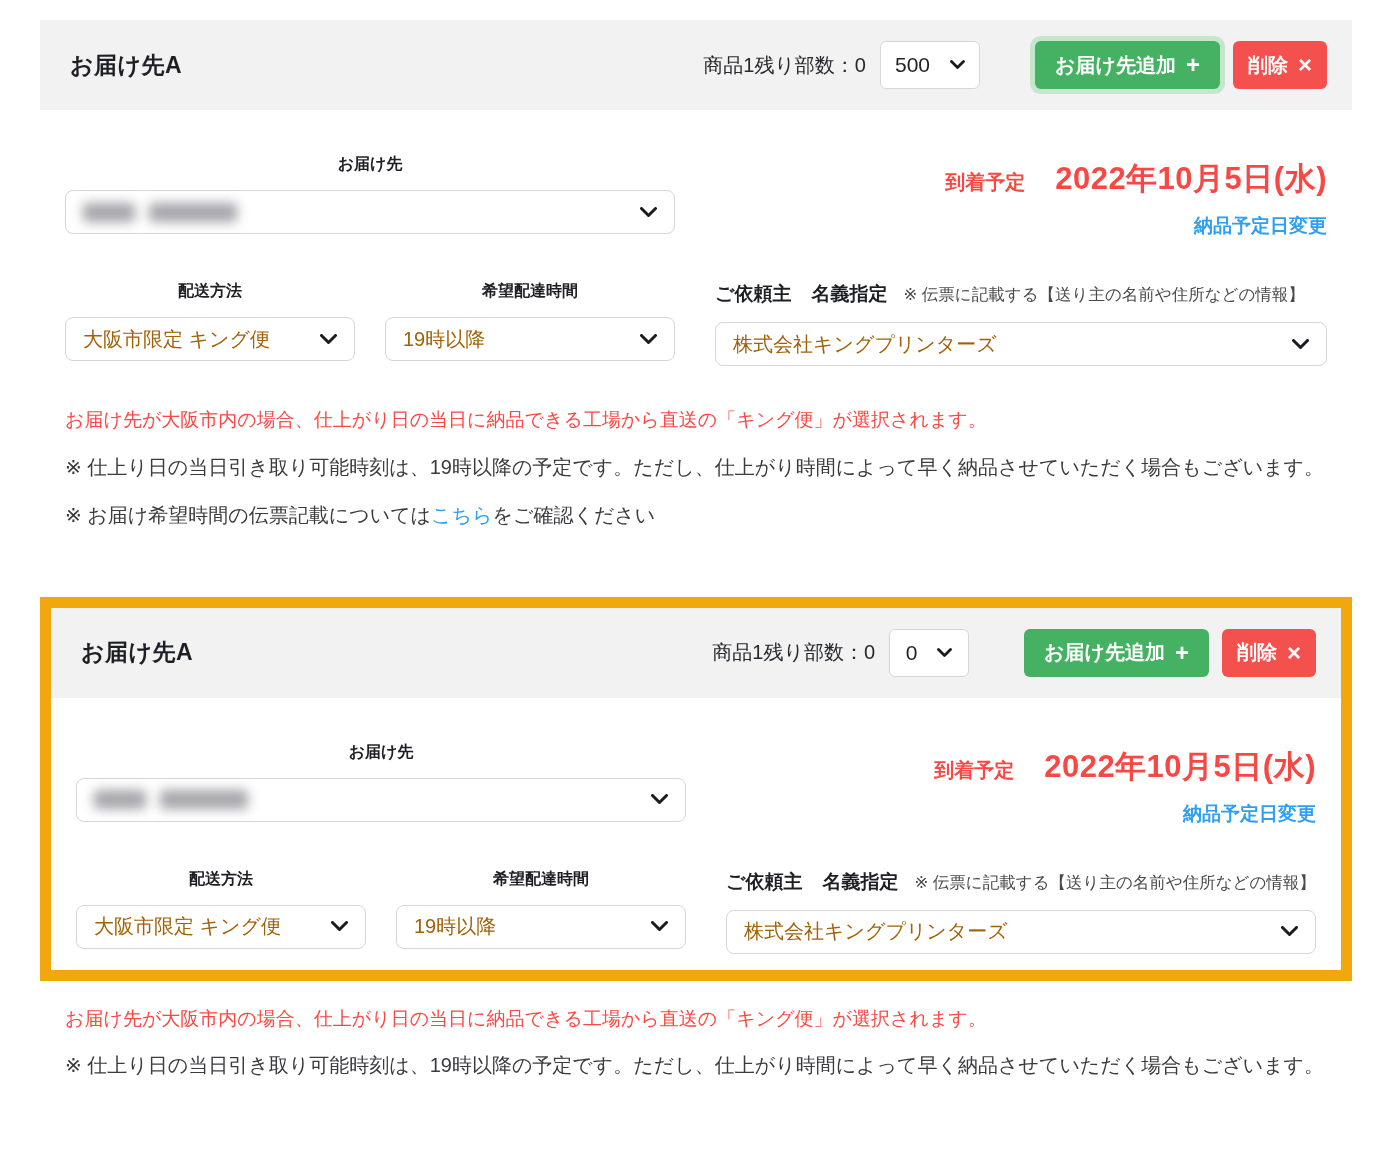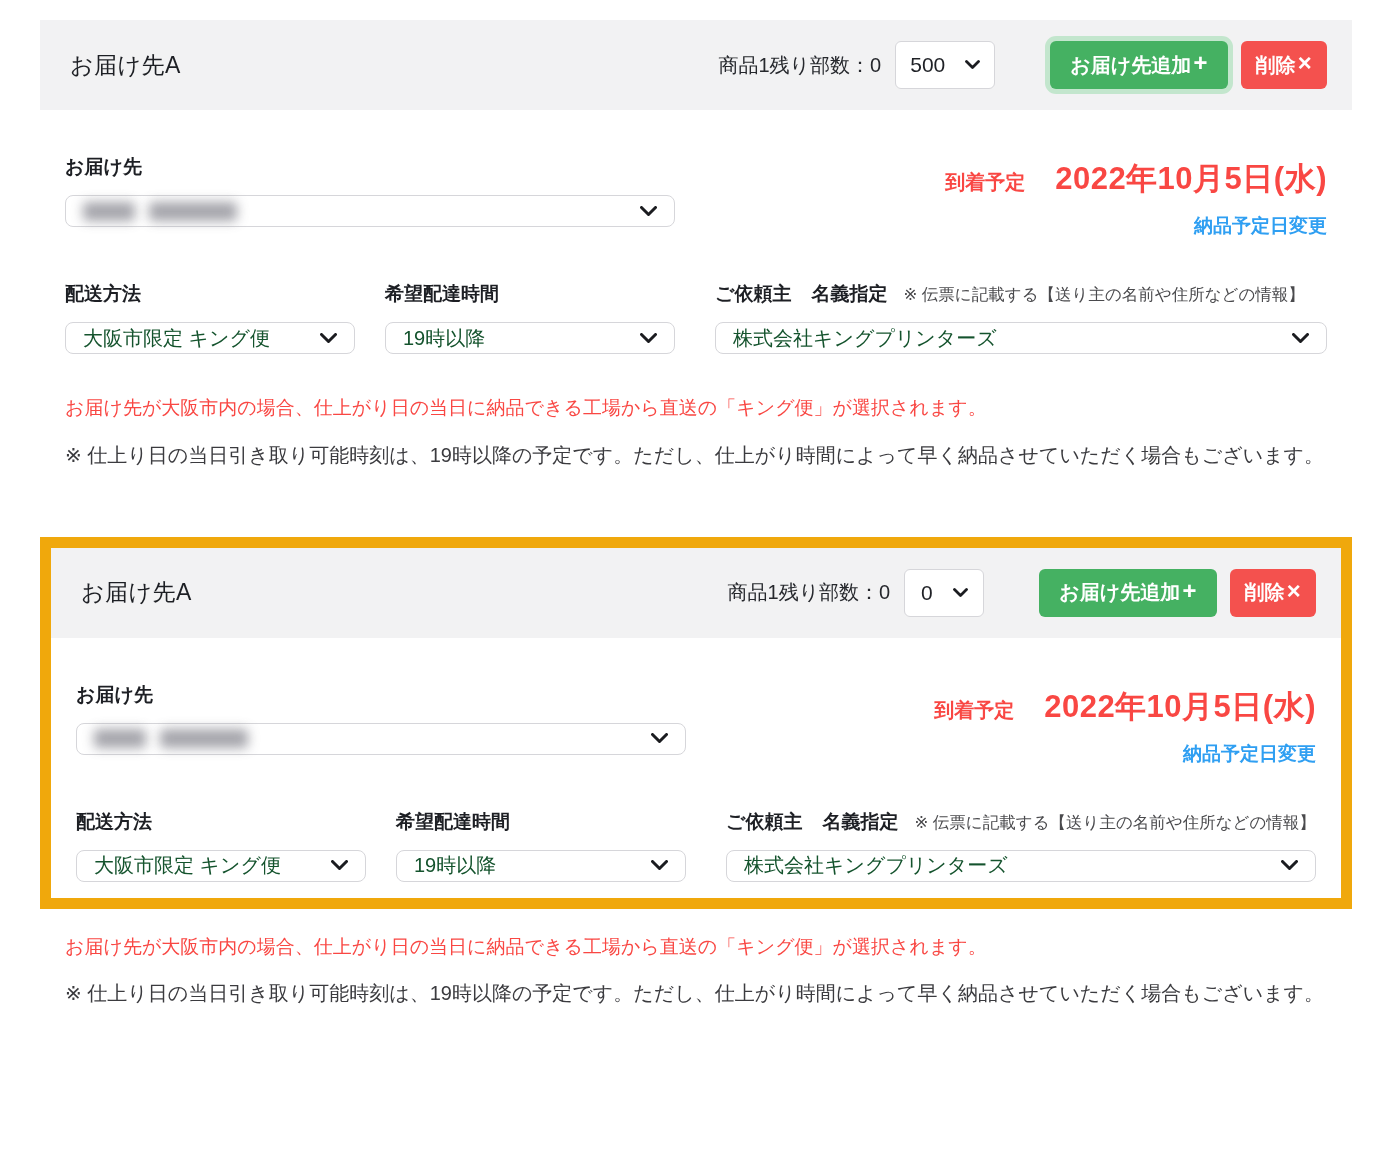--- a/index.html
+++ b/index.html
@@ -22,48 +22,48 @@
     color:var(--text);
   }
   .page{padding:20px 40px 30px;}
 
   
   .section-header{
     background:var(--bar-gray);height:90px;
     display:flex;align-items:center;justify-content:space-between;
     padding:0 25px 0 30px;
   }
-  .section-title{font-size:23px;font-weight:400;color:var(--ink);letter-spacing:.5px;}
+  .section-title{font-size:23px;font-weight:700;color:var(--ink);letter-spacing:.5px;}
   .header-right{display:flex;align-items:center;}
   .remaining{font-size:20px;color:#26282d;}
   .qty-select{
     margin-left:14px;height:48px;min-width:80px;background:#fff;
     border:1px solid var(--border);border-radius:6px;
     display:flex;align-items:center;justify-content:center;gap:20px;
     padding:0 14px;font-size:21px;color:#1f2126;cursor:pointer;
   }
   .btn{
     height:48px;border:none;border-radius:6px;color:#fff;font-weight:700;
-    font-size:20px;display:flex;align-items:center;gap:2px;
-    padding:0 20px;cursor:pointer;font-family:Liberation Mono, monospace;white-space:nowrap;
+    font-size:20px;display:flex;align-items:center;gap:10px;
+    padding:0 20px;cursor:pointer;font-family:Liberation Sans, sans-serif;white-space:nowrap;
   }
   .btn-add{background:var(--green);margin-left:55px;}
   .btn-add.ring{box-shadow:0 0 0 5px var(--green-ring);}
   .btn-del{background:var(--btn-red);margin-left:13px;padding:12px 15px;}
   .btn .glyph{font-size:24px;font-weight:700;line-height:1;}
 
   
   .section-body{padding:0 25px;}
   .row1{display:flex;justify-content:space-between;margin-top:44px;}
   .dest-col{width:610px;}
-  .field-label{font-size:19px;font-weight:700;color:var(--ink);margin-bottom:15px;}
+  .field-label{font-size:16px;font-weight:700;color:var(--ink);margin-bottom:15px;text-align:center;}
   .select{
-    height:32px;border:1px solid var(--border);border-radius:8px;background:#fff;
+    height:44px;border:1px solid var(--border);border-radius:8px;background:#fff;
     display:flex;align-items:center;justify-content:space-between;
-    padding:0 17px;font-size:20px;color:#14532d;cursor:pointer;
+    padding:0 17px;font-size:20px;color:#a16207;cursor:pointer;
   }
   .chev{flex:0 0 auto;display:flex;align-items:center;}
   .blur-wrap{display:flex;align-items:center;gap:14px;opacity:.8;}
   .blur-blob{height:19px;border-radius:4px;background:#8e8e96;filter:blur(6px);}
   .blob-1{width:52px;}
   .blob-2{width:88px;}
 
   .arrival-col{text-align:right;padding-top:4px;}
   .arrival-line{display:flex;align-items:baseline;justify-content:space-between;gap:30px;}
   .arrival-label{color:var(--red);font-size:20px;font-weight:700;}
@@ -180,20 +180,21 @@
                 </svg>
             </span>
           </div>
         </div>
       </div>
     </div>
 
     <div class="notes">
       <p class="red-note">お届け先が大阪市内の場合、仕上がり日の当日に納品できる工場から直送の「キング便」が選択されます。</p>
       <p class="note">※ 仕上り日の当日引き取り可能時刻は、19時以降の予定です。ただし、仕上がり時間によって早く納品させていただく場合もございます。</p>
+      <p class="note"><span>※ お届け希望時間の伝票記載については</span><span class="inline-link">こちら</span><span>をご確認ください</span></p>
     </div>
   </section>
 
   <section>
     <div class="highlight-box">
       <div class="section-header">
         <div class="section-title">お届け先A</div>
         <div class="header-right">
           <span class="remaining">商品1残り部数：0</span>
           <div class="qty-select">

